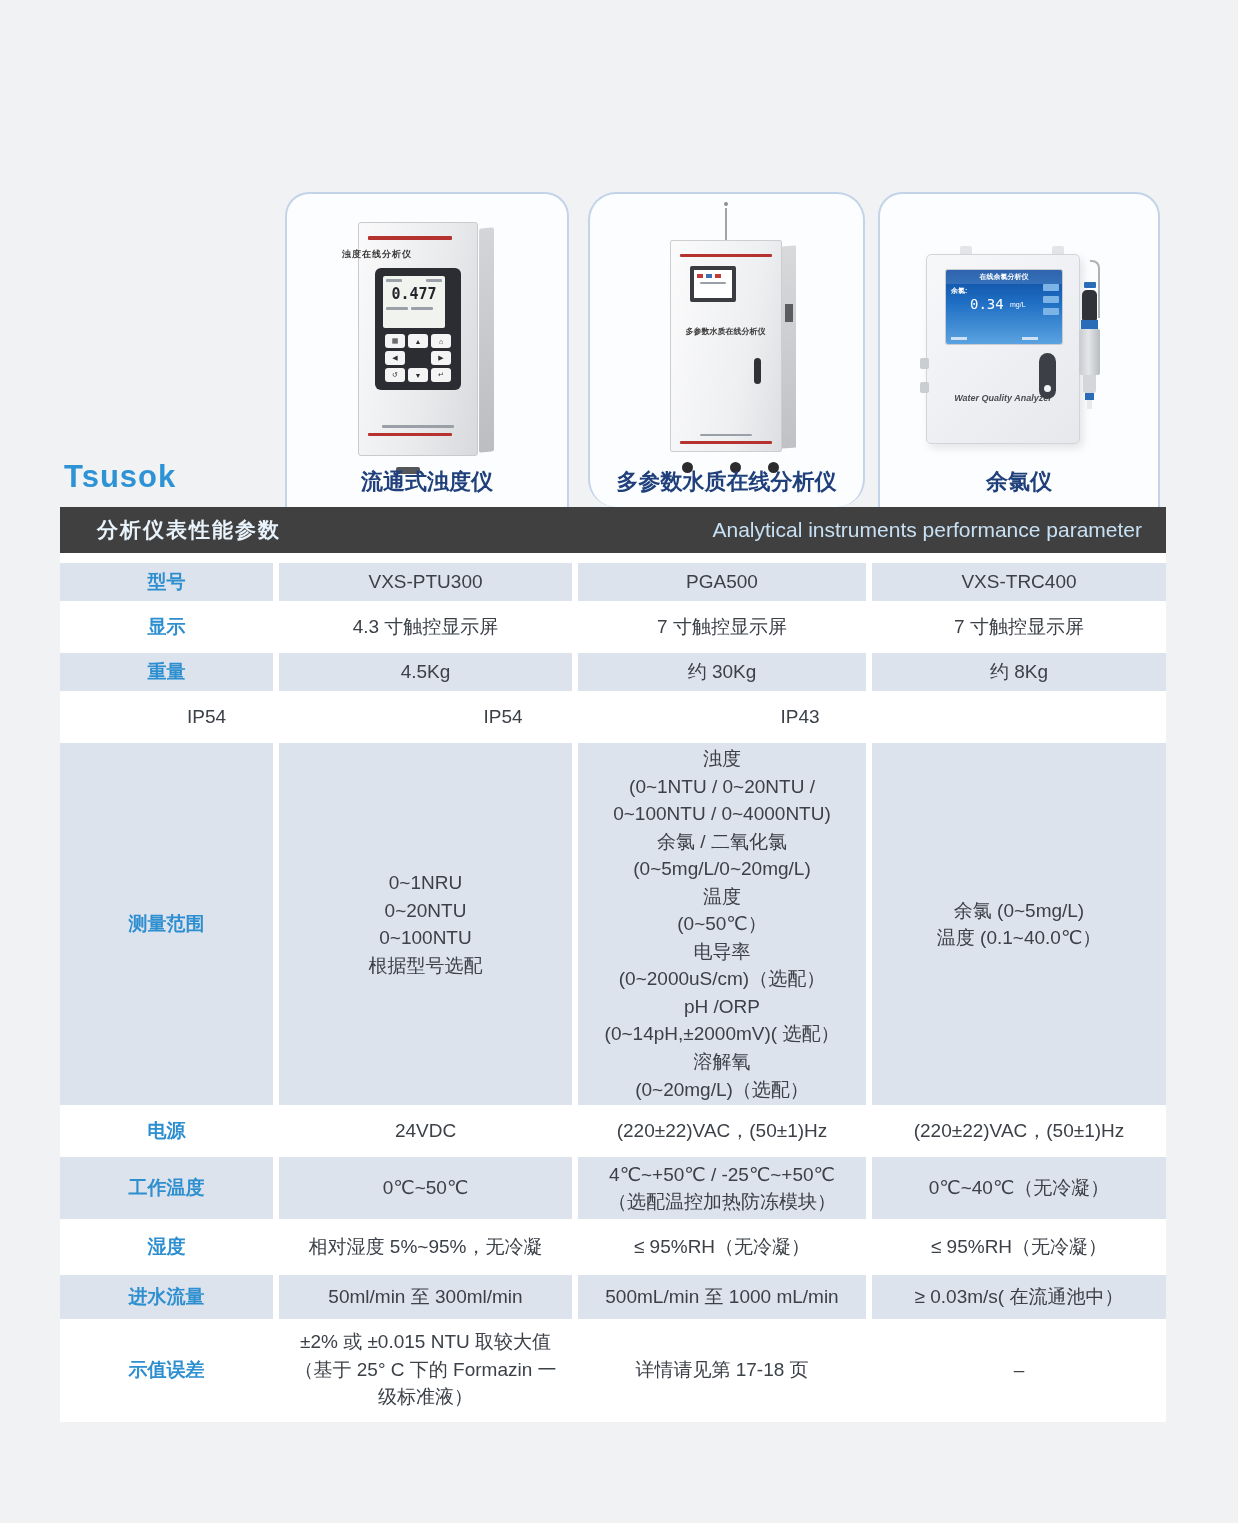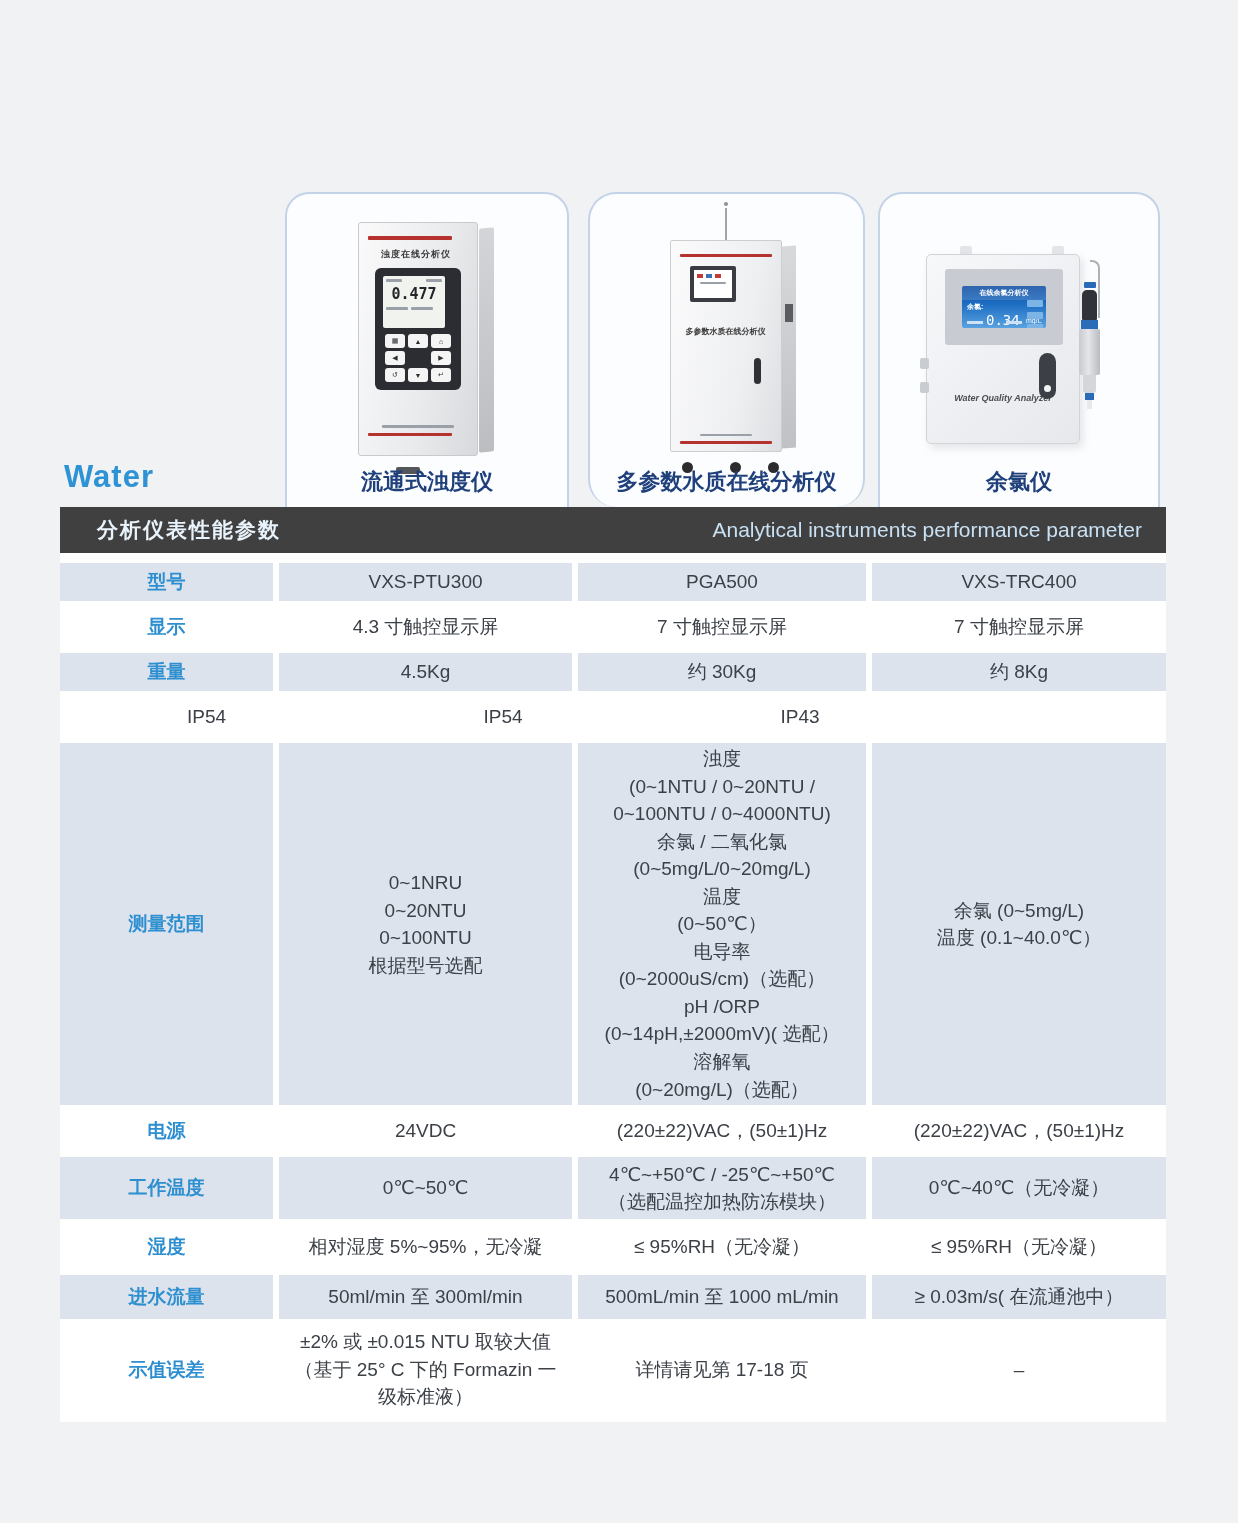--- a/index.html
+++ b/index.html
@@ -25,21 +25,21 @@
 
   
   .dev1 { position:relative; width:170px; height:248px; margin:26px auto 0; }
   .dev1 .body { position:absolute; left:16px; top:2px; width:120px; height:234px;
      background:linear-gradient(100deg,#fafafb,#e9eaec 60%,#d8d9dc);
      border:1px solid #c9cacd; border-radius:3px; }
   .dev1 .side { position:absolute; left:137px; top:8px; width:15px; height:224px;
      background:linear-gradient(#d4d5d8,#bcbdc1); transform:skewY(-5deg); border-radius:2px; }
   .dev1 .stripe.top { left:26px; right:60px; top:16px; }
   .dev1 .stripe.bot { left:26px; right:60px; bottom:32px; height:3px; }
-  .dev1 .panel-label { position:absolute; top:28px; left:14px; width:120px; text-align:center;
+  .dev1 .panel-label { position:absolute; top:28px; left:0; width:120px; text-align:left;
      font-size:9px; font-weight:bold; color:#3a3a3a; letter-spacing:1px; }
   .dev1 .panel { position:absolute; left:33px; top:48px; width:86px; height:122px;
      background:#2b2d32; border-radius:6px; }
   .dev1 .lcd { position:absolute; left:8px; top:8px; width:62px; height:52px;
      background:#f1f4ee; border-radius:2px; padding:3px; }
   .dev1 .lcd .tr { display:flex; justify-content:space-between; }
   .dev1 .lcd .tr .bar { width:16px; height:3px; }
   .dev1 .reading { text-align:center; font-family:"DejaVu Sans Mono",monospace;
      font-size:15px; font-weight:bold; color:#23252a; margin-top:3px; }
   .dev1 .lcd .br { display:flex; gap:3px; margin-top:4px; }
@@ -83,21 +83,21 @@
 
   
   .dev3 { position:relative; width:214px; height:240px; margin:36px auto 0; }
   .dev3 .ear { position:absolute; top:16px; width:12px; height:10px; background:#e3e5e8;
      border-radius:2px 2px 0 0; }
   .dev3 .ear.l { left:48px; } .dev3 .ear.r { left:140px; }
   .dev3 .box { position:absolute; left:14px; top:24px; width:154px; height:190px;
      background:linear-gradient(135deg,#f7f8fa,#e6e8ec); border:1px solid #d2d4d8;
      border-radius:5px; box-shadow:3px 4px 8px rgba(0,0,0,.10); }
   .dev3 .bezel { position:absolute; left:18px; top:14px; width:118px; height:76px;
-     background:#c8cbd1; border-radius:3px; padding:17px; }
+     background:#c8cbd1; border-radius:3px; padding:1px; }
   .dev3 .lcd { width:100%; height:100%; border-radius:2px; overflow:hidden; position:relative;
      background:linear-gradient(180deg,#0c4ba0,#1f6fc4 45%,#5aa2e0); }
   .dev3 .lcd-head { text-align:center; font-size:7px; font-weight:bold; color:#fff;
      background:rgba(255,255,255,.14); padding:2px 0; }
   .dev3 .param { position:absolute; left:5px; top:16px; font-size:7px; color:#fff; font-weight:bold; }
   .dev3 .reading { position:absolute; left:24px; top:26px; font-size:14px; color:#fff;
      font-family:"DejaVu Sans Mono",monospace; }
   .dev3 .unit { position:absolute; left:64px; top:31px; font-size:7px; color:#fff; }
   .dev3 .btns { position:absolute; right:3px; top:14px; display:flex; flex-direction:column; gap:5px; }
   .dev3 .btns i { width:16px; height:7px; background:#7db4e6; border-radius:1px; }
@@ -147,21 +147,21 @@
   .h86 .cell { min-height:86px; }
   .h360 .cell { min-height:360px; }
 </style>
 </head>
 <body>
 
 <div class="page">
 
   <div class="top-section">
 
-    <div class="brand">Water</div>
+    <div class="brand">Tsusok</div>
 
     <div class="card card1">
       <div class="dev1">
         <div class="side"></div>
         <div class="body"></div>
         <div class="stripe top"></div>
         <div class="panel-label">浊度在线分析仪</div>
         <div class="panel">
           <div class="lcd">
             <div class="tr">

